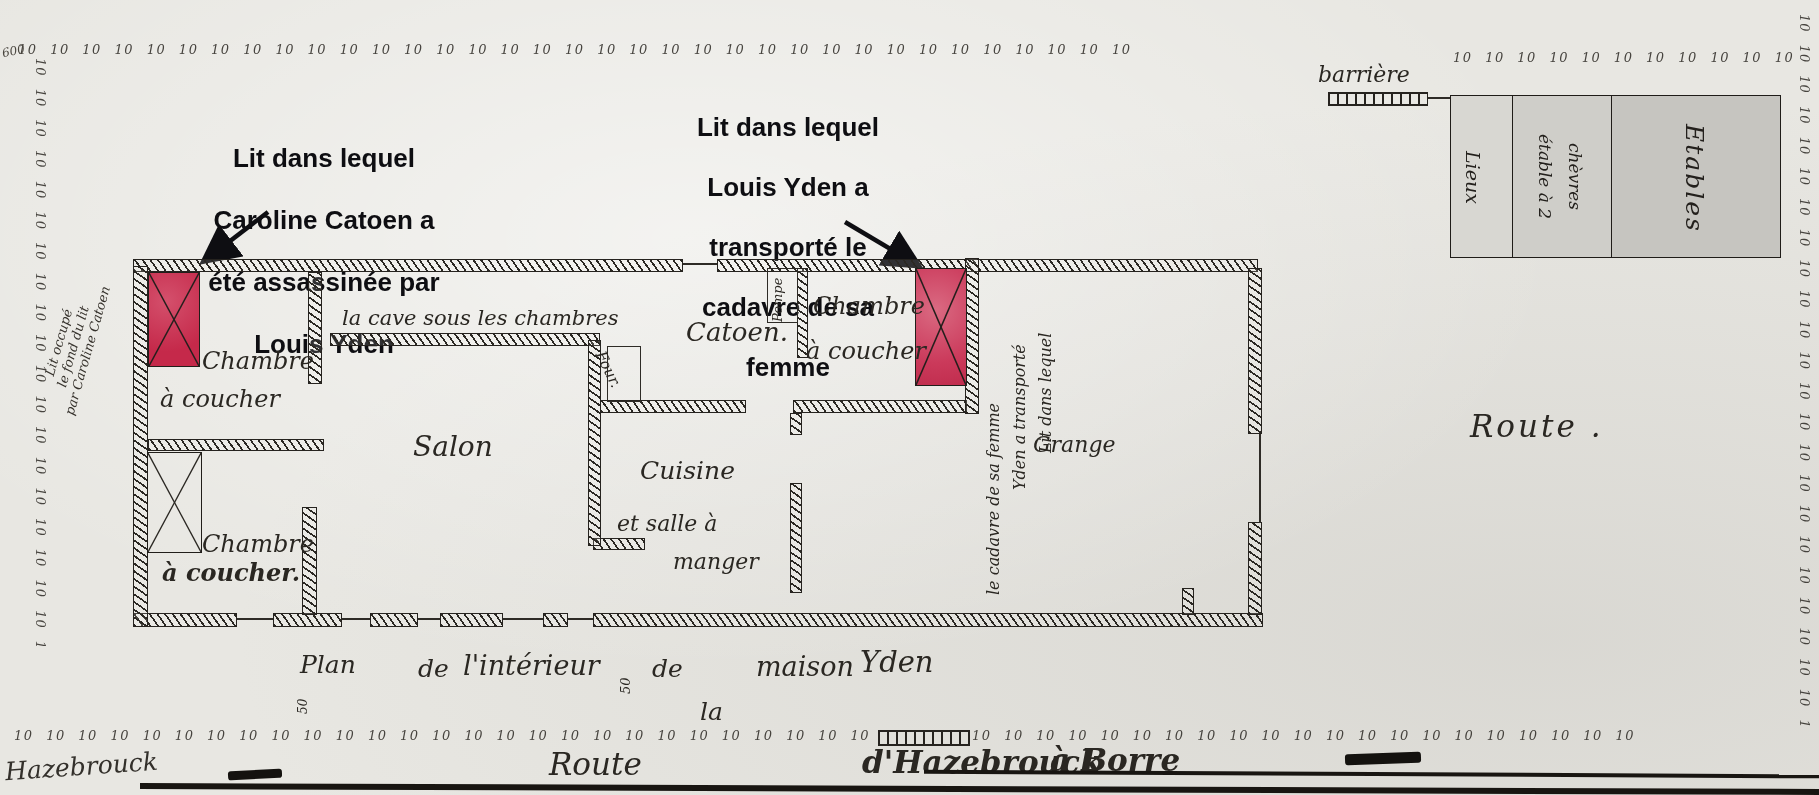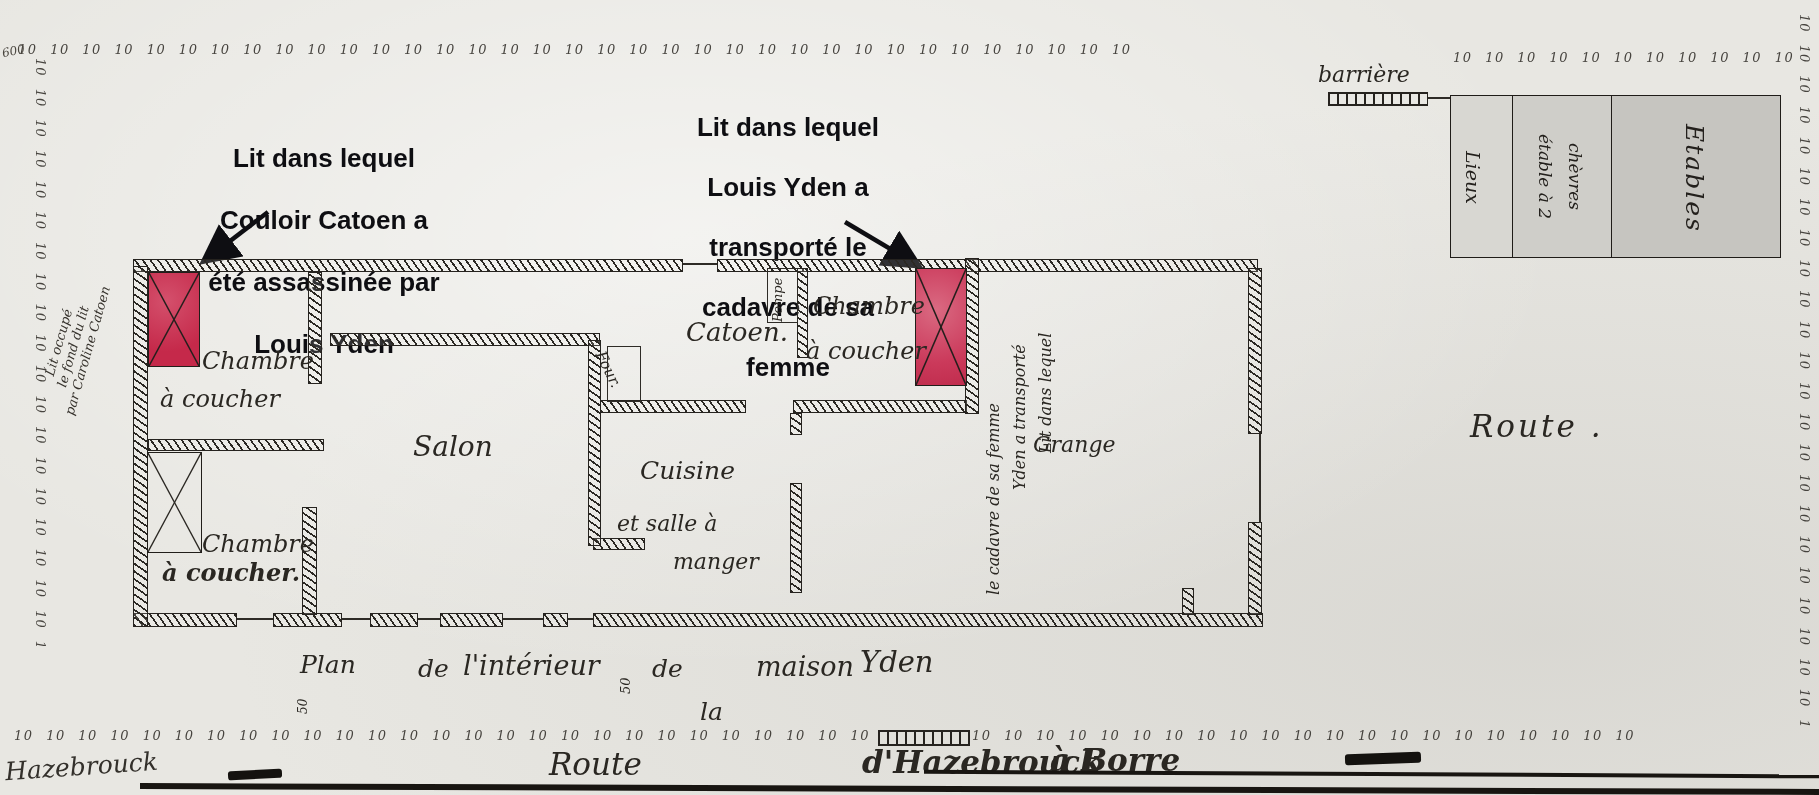--- a/index.html
+++ b/index.html
@@ -40,21 +40,21 @@
   <div class="marks" style="left:18px;top:42px;width:1115px;height:26px;">10 10 10 10 10 10 10 10 10 10 10 10 10 10 10 10 10 10 10 10 10 10 10 10 10 10 10 10 10 10 10 10 10 10 10 10 10 10 10 10 10 10 10 10 10 10 10 10 10 10 10 10 10 10 10 10 10 10 10 10 10 10 10 10 10 10 10 10 10 10</div>
   <div class="marks" style="left:1453px;top:50px;width:350px;height:26px;">10 10 10 10 10 10 10 10 10 10 10 10 10 10 10 10 10 10 10 10 10 10 10 10 10 10 10 10 10 10 10 10 10 10 10 10 10 10 10 10 10 10 10 10 10 10 10 10 10 10 10 10 10 10 10 10 10 10 10 10 10 10 10 10 10 10 10 10 10 10</div>
   <div class="marks vert" style="left:24px;top:58px;width:24px;height:588px;">10 10 10 10 10 10 10 10 10 10 10 10 10 10 10 10 10 10 10 10 10 10 10 10 10 10 10 10 10 10 10 10 10 10 10 10 10 10 10 10 10 10 10 10 10 10 10 10 10 10 10 10 10 10 10 10 10 10 10 10 10 10 10 10 10 10 10 10 10 10</div>
   <div class="marks vert" style="left:1786px;top:14px;width:26px;height:715px;">10 10 10 10 10 10 10 10 10 10 10 10 10 10 10 10 10 10 10 10 10 10 10 10 10 10 10 10 10 10 10 10 10 10 10 10 10 10 10 10 10 10 10 10 10 10 10 10 10 10 10 10 10 10 10 10 10 10 10 10 10 10 10 10 10 10 10 10 10 10</div>
   <div class="marks" style="left:14px;top:728px;width:858px;height:24px;">10 10 10 10 10 10 10 10 10 10 10 10 10 10 10 10 10 10 10 10 10 10 10 10 10 10 10 10 10 10 10 10 10 10 10 10 10 10 10 10 10 10 10 10 10 10 10 10 10 10 10 10 10 10 10 10 10 10 10 10 10 10 10 10 10 10 10 10 10 10</div>
   <div class="marks" style="left:972px;top:728px;width:668px;height:24px;">10 10 10 10 10 10 10 10 10 10 10 10 10 10 10 10 10 10 10 10 10 10 10 10 10 10 10 10 10 10 10 10 10 10 10 10 10 10 10 10 10 10 10 10 10 10 10 10 10 10 10 10 10 10 10 10 10 10 10 10 10 10 10 10 10 10 10 10 10 10</div>
   <div class="lbl" style="left:2px;top:44px;font-size:12px;color:#4a463f;transform:rotate(-12deg);">600</div>
 
   <div class="modern" style="left:192px;top:112px;width:264px;font-size:26px;line-height:31px;">
     <div>Lit dans lequel</div>
-    <div>Couloir Catoen a</div>
+    <div>Caroline Catoen a</div>
     <div>été assassinée par</div>
     <div>Louis Yden</div>
   </div>
   <div class="modern" style="left:694px;top:82px;width:188px;font-size:26px;line-height:30px;">
     <div>Lit dans lequel</div>
     <div>Louis Yden a</div>
     <div>transporté le</div>
     <div>cadavre de sa</div>
     <div>femme</div>
   </div>
@@ -125,20 +125,21 @@
     <svg viewBox="0 0 100 100" preserveAspectRatio="none">
       <line x1="0" y1="0" x2="100" y2="100" stroke="#241f1c" stroke-width="1.5" vector-effect="non-scaling-stroke"></line>
       <line x1="100" y1="0" x2="0" y2="100" stroke="#241f1c" stroke-width="1.5" vector-effect="non-scaling-stroke"></line>
     </svg>
   </div>
 
   <div class="lbl" style="left:202px;top:347px;font-size:24px;">Chambre</div>
   <div class="lbl" style="left:160px;top:385px;font-size:24px;">à coucher</div>
   <div class="lbl" style="left:202px;top:530px;font-size:24px;">Chambre</div>
   <div class="lbl" style="left:162px;top:558px;font-size:24px;font-weight:bold;">à coucher.</div>
+  <div class="lbl" style="left:342px;top:306px;font-size:21px;">la cave sous les chambres</div>
   <div class="lbl" style="left:413px;top:430px;font-size:28px;">Salon</div>
   <div class="lbl" style="left:640px;top:456px;font-size:25px;">Cuisine</div>
   <div class="lbl" style="left:617px;top:511px;font-size:22px;">et salle à</div>
   <div class="lbl" style="left:673px;top:549px;font-size:22px;">manger</div>
   <div class="lbl" style="left:686px;top:317px;font-size:26px;">Catoen.</div>
   <div class="lbl" style="left:813px;top:292px;font-size:24px;">Chambre</div>
   <div class="lbl" style="left:806px;top:337px;font-size:24px;">à coucher</div>
   <div class="lbl" style="left:1033px;top:432px;font-size:22px;">Grange</div>
   <div class="lbl" style="left:1470px;top:408px;font-size:31px;letter-spacing:3px;">Route .</div>
 

